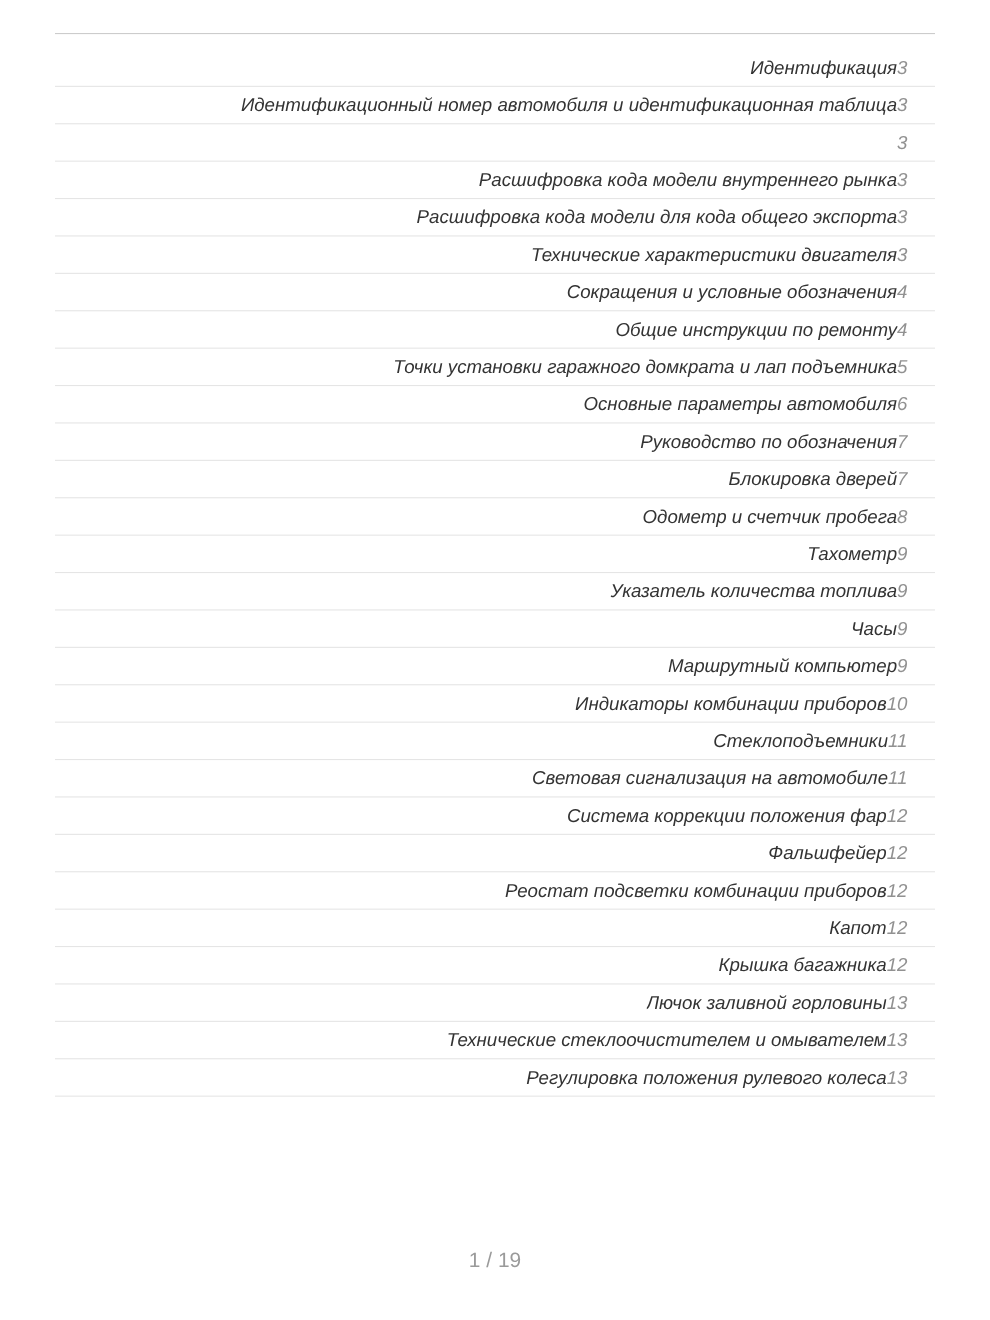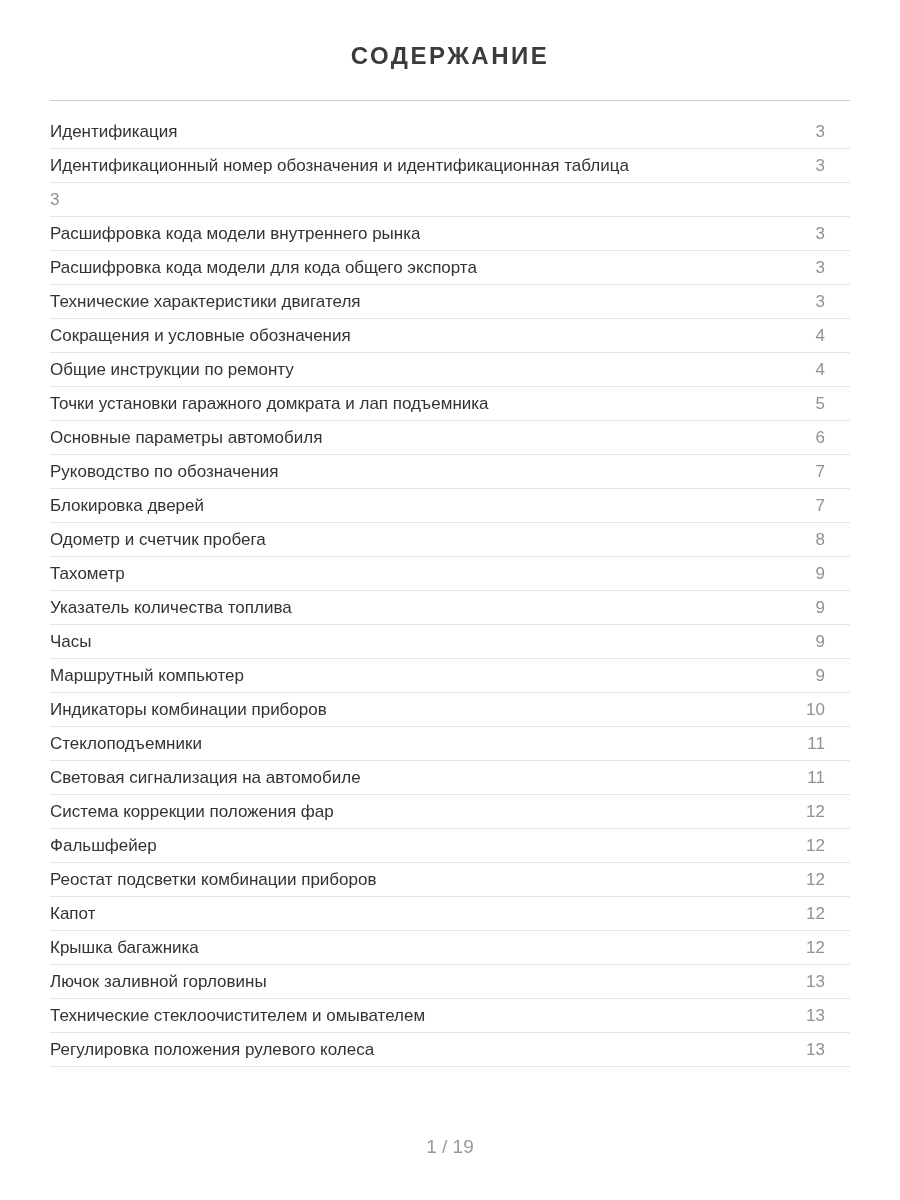--- a/index.html
+++ b/index.html
@@ -28,24 +28,25 @@
     border: none;
     border-top: 1px solid #cccccc;
     margin-top: 30px;
   }
   .toc-list {
     margin-top: 14px;
   }
   .toc-row {
     display: flex;
     align-items: center;
-    justify-content: space-between;
+    justify-content: flex-end;
     height: 34px;
     border-bottom: 1px solid #e5e5e5;
     cursor: pointer;
+    font-style: italic;
   }
   .toc-label {
     font-size: 17px;
     color: #333333;
     white-space: nowrap;
     overflow: hidden;
   }
   .toc-page {
     font-size: 17px;
     color: #919191;
@@ -59,29 +60,28 @@
     bottom: 42px;
     text-align: center;
     font-size: 19px;
     color: #9a9a9a;
   }
 </style>
 </head>
 <body>
 
 <div class="page">
-  <h1 class="doc-title">СОДЕРЖАНИЕ</h1>
   <hr class="title-rule">
   <div class="toc-list">
       <div class="toc-row">
         <span class="toc-label">Идентификация</span>
         <span class="toc-page">3</span>
       </div>
       <div class="toc-row">
-        <span class="toc-label">Идентификационный номер обозначения и идентификационная таблица</span>
+        <span class="toc-label">Идентификационный номер автомобиля и идентификационная таблица</span>
         <span class="toc-page">3</span>
       </div>
       <div class="toc-row">
         <span class="toc-page">3</span>
       </div>
       <div class="toc-row">
         <span class="toc-label">Расшифровка кода модели внутреннего рынка</span>
         <span class="toc-page">3</span>
       </div>
       <div class="toc-row">

